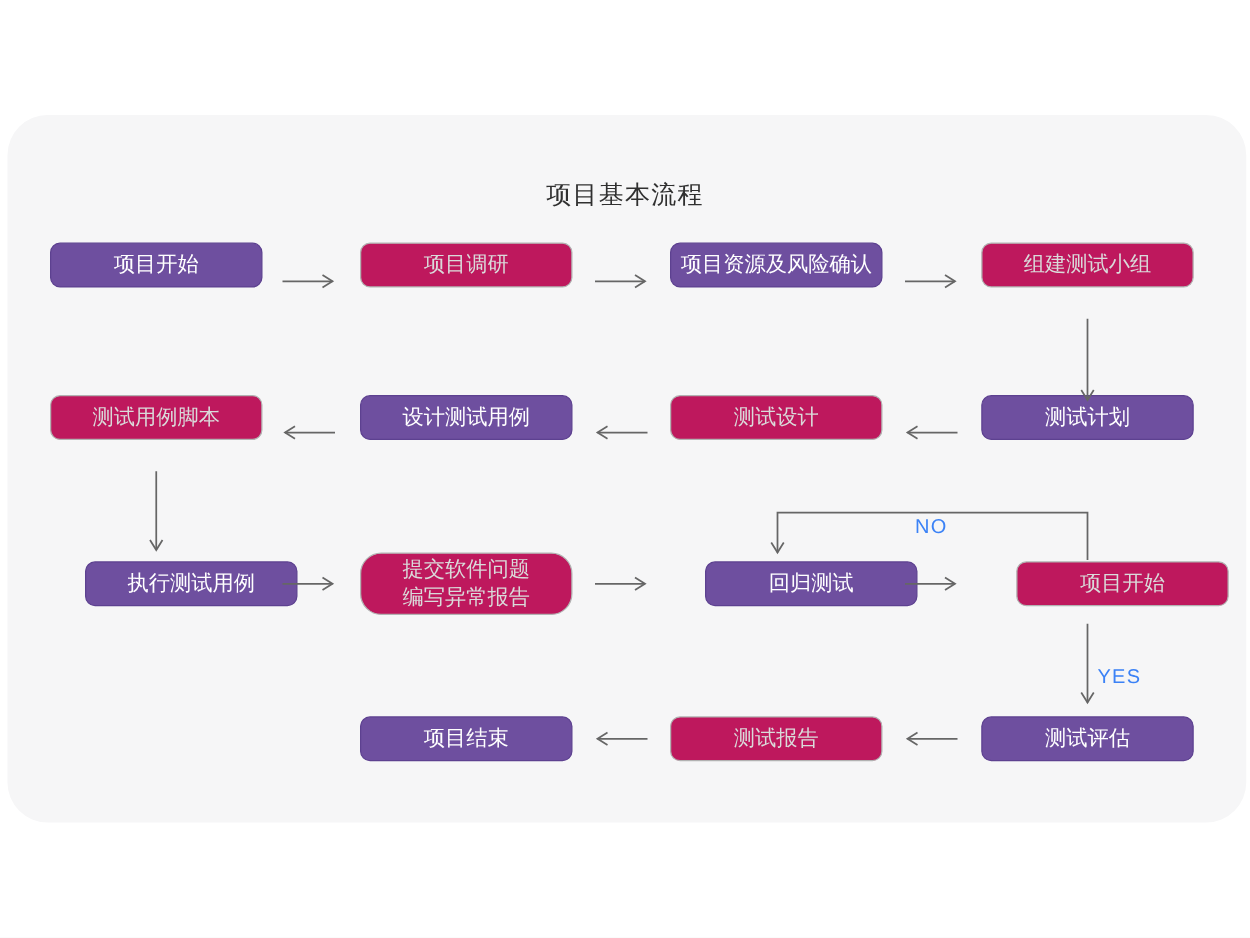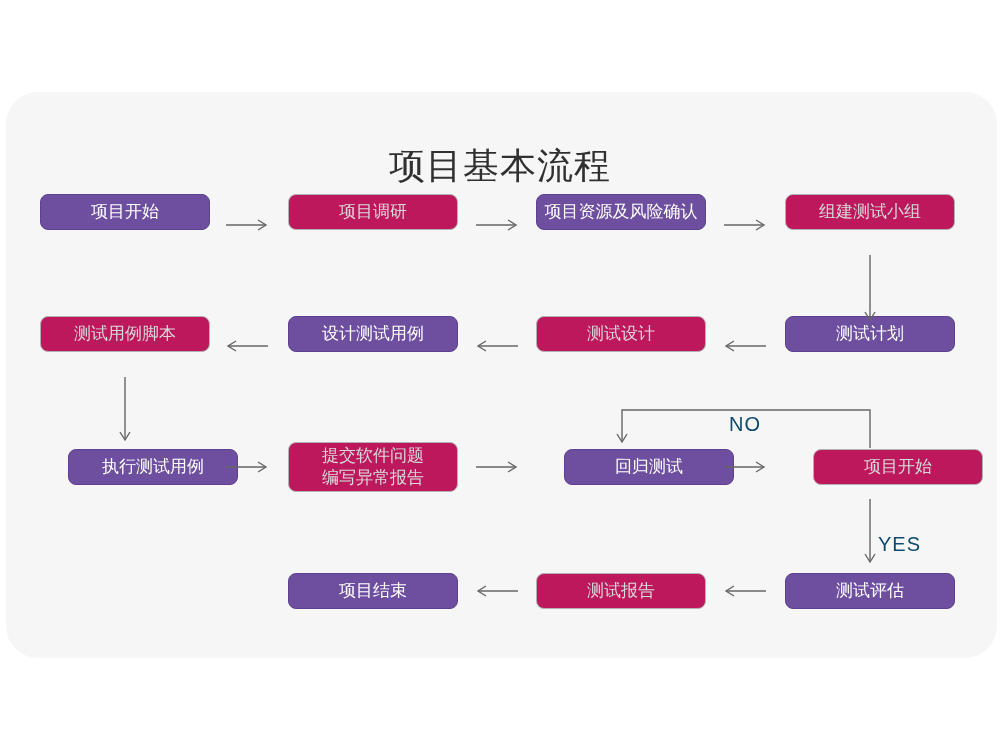--- a/index.html
+++ b/index.html
@@ -6,36 +6,36 @@
   body{
     width:1000px;height:750px;background:#ffffff;position:relative;
     font-family:"Liberation Sans","DejaVu Sans",sans-serif;overflow:hidden;
   }
   .card{
     position:absolute;left:6px;top:92px;width:991px;height:566px;
     background:#f6f6f7;border-radius:32px;
   }
   .title{
     position:absolute;left:0;top:142px;width:1000px;text-align:center;
-    font-size:36px;font-weight:500;color:#303030;letter-spacing:1px;margin:0;
+    font-size:20px;font-weight:500;color:#303030;letter-spacing:1px;margin:0;
   }
   .node{
     position:absolute;width:170px;height:36px;border-radius:8px;
     display:flex;flex-direction:column;align-items:center;justify-content:center;
     font-size:17px;line-height:22px;box-sizing:border-box;text-align:center;
   }
   .node.primary{background:#6e4f9f;border:1px solid #5d4190;color:#ffffff;}
   .node.secondary{background:#be185d;border:1px solid #b2b2b2;color:#dadada;}
   .node.tall{height:50px;}
   
   .c1{left:40px;} .c2{left:288px;} .c3{left:536px;} .c4{left:785px;}
-  .r1{top:194px;} .r2{top:316px;} .r3{top:449px;margin-left:28px;} .r3tall{top:442px;} .r4{top:573px;}
+  .r1{top:194px;} .r2{top:316px;} .r3{top:449px;margin-left:28px;} .r3tall{top:442px;border-radius:17px;} .r4{top:573px;}
   .edges{position:absolute;left:0;top:0;pointer-events:none;}
   .edge-label{
-    position:absolute;font-size:20px;color:#0c4a6e;letter-spacing:1px;
+    position:absolute;font-size:16px;color:#3b82f6;letter-spacing:1px;
   }
   .edge-label.no{left:715px;top:413px;width:60px;text-align:center;}
   .edge-label.yes{left:878px;top:533px;}
 </style>
 </head>
 <body>
 
 <div class="card"></div>
 
 <h1 class="title">项目基本流程</h1>

